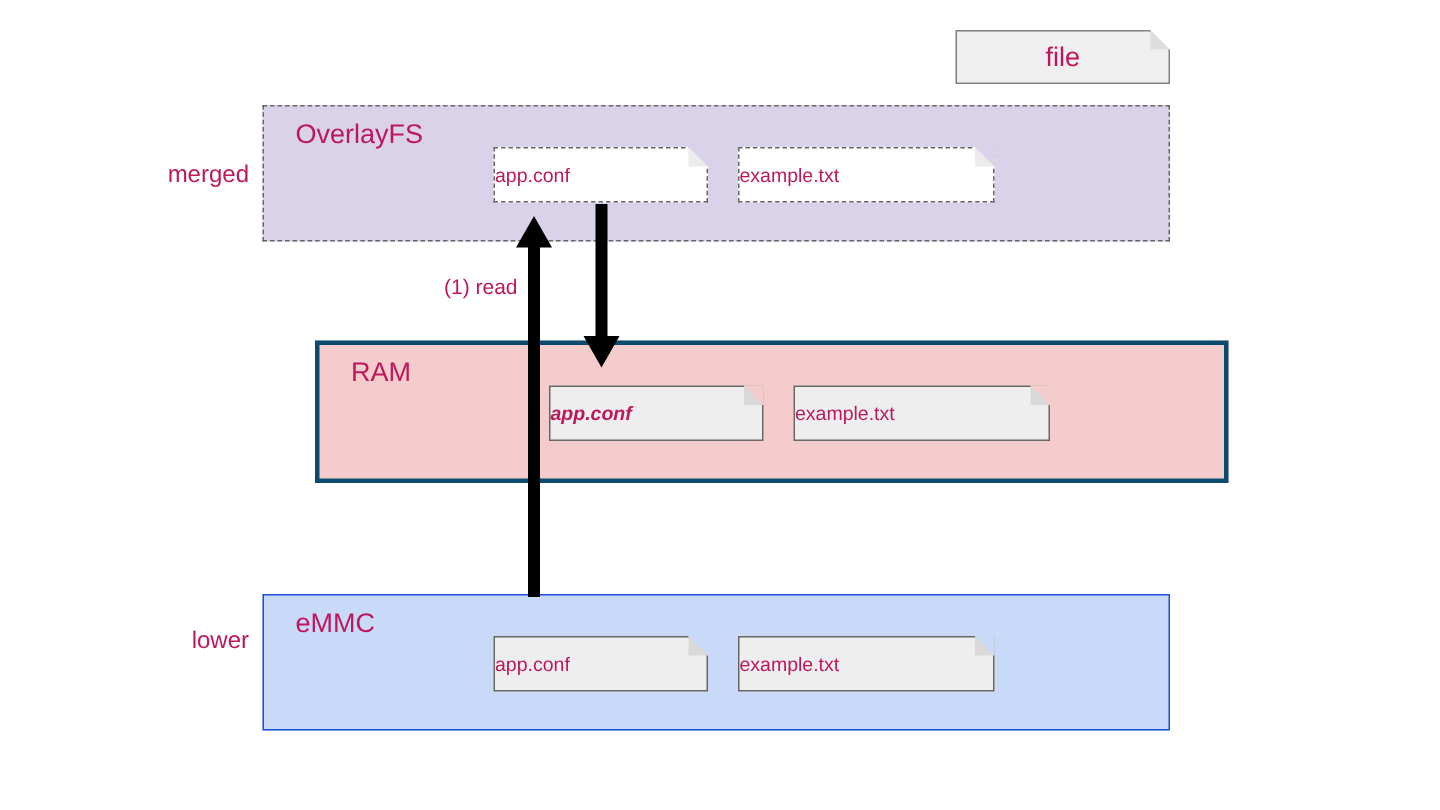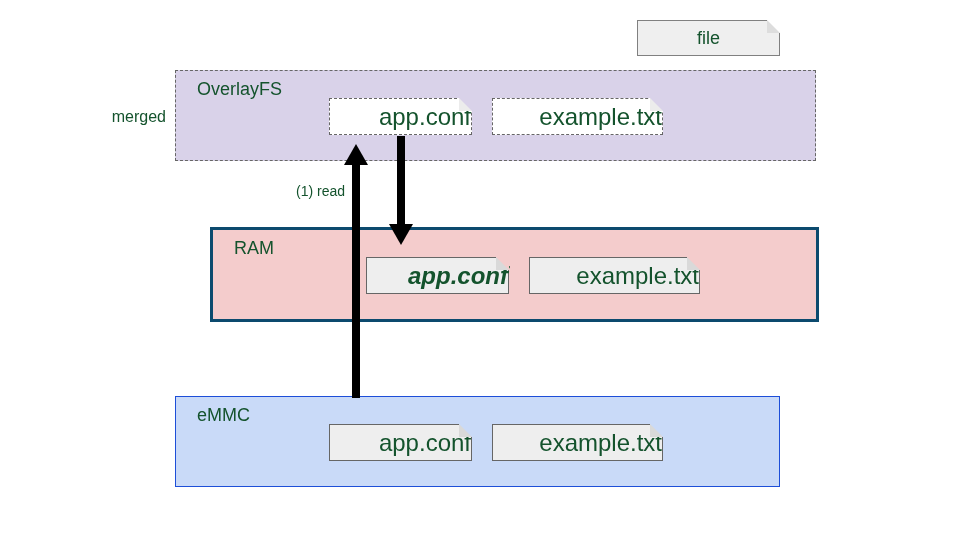--- a/index.html
+++ b/index.html
@@ -2,31 +2,30 @@
 <html><head>
 <meta charset="utf-8">
 <style>
   html, body { margin: 0; padding: 0; background: #ffffff; }
   .canvas {
     position: relative;
     width: 960px;
     height: 540px;
     background: #ffffff;
     font-family: "Liberation Sans", sans-serif;
-    color: #14532d;
+    color: #be185d;
     overflow: hidden;
   }
 
   
   .band { position: absolute; left: 175px; width: 603px; height: 89px; }
   .band-merged {
     top: 70px;
     background: #d9d2e9;
     border: 1px dashed #666666;
-    padding-left: 36px;
     --behind: #d9d2e9;
   }
   .band-upper {
     top: 227px;
     background: #f4cccc;
     border: 3px solid #0c4a6e;
     margin-left: 35px;
     --behind: #f4cccc;
   }
   .band-lower {
@@ -45,22 +44,22 @@
   }
 
   
   .file-box {
     position: absolute;
     height: 35px;
     background: #eeeeee;
     border: 1px solid #666666;
     display: flex;
     align-items: center;
-    justify-content: flex-end;
-    font-size: 24px;
+    justify-content: flex-start;
+    font-size: 13px;
     z-index: 2;
     --flap: #d9d9d9;
   }
   .file-box::after {
     content: "";
     position: absolute;
     top: -1px;
     right: -1px;
     width: 0;
     height: 0;
@@ -166,20 +165,21 @@
     <div class="band-title">eMMC</div>
     <div class="file-box pos-appconf">
       <span>app.conf</span>
     </div>
     <div class="file-box pos-example">
       <span>example.txt</span>
     </div>
   </div>
 
   <div class="side-label side-merged">merged</div>
+  <div class="side-label side-lower">lower</div>
 
   <div class="arrow-line read-line"></div>
   <div class="arrow-head read-head"></div>
   <div class="arrow-label read-label">(1) read</div>
 
   <div class="arrow-line write-line"></div>
   <div class="arrow-head write-head"></div>
 
 </div>
 

